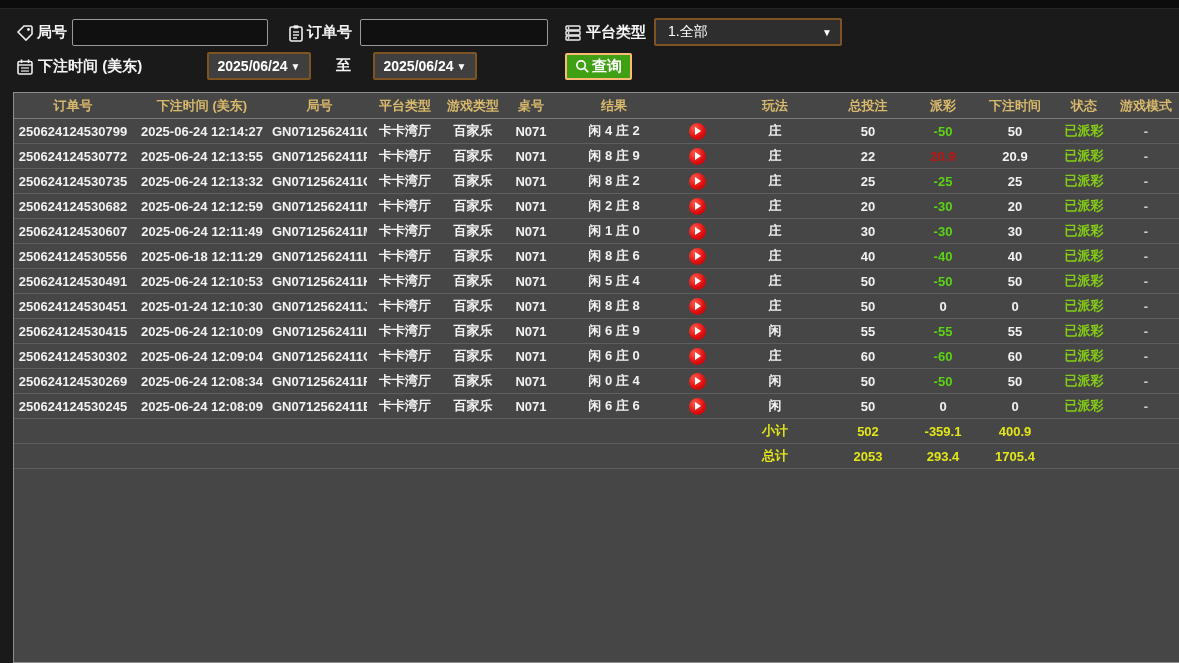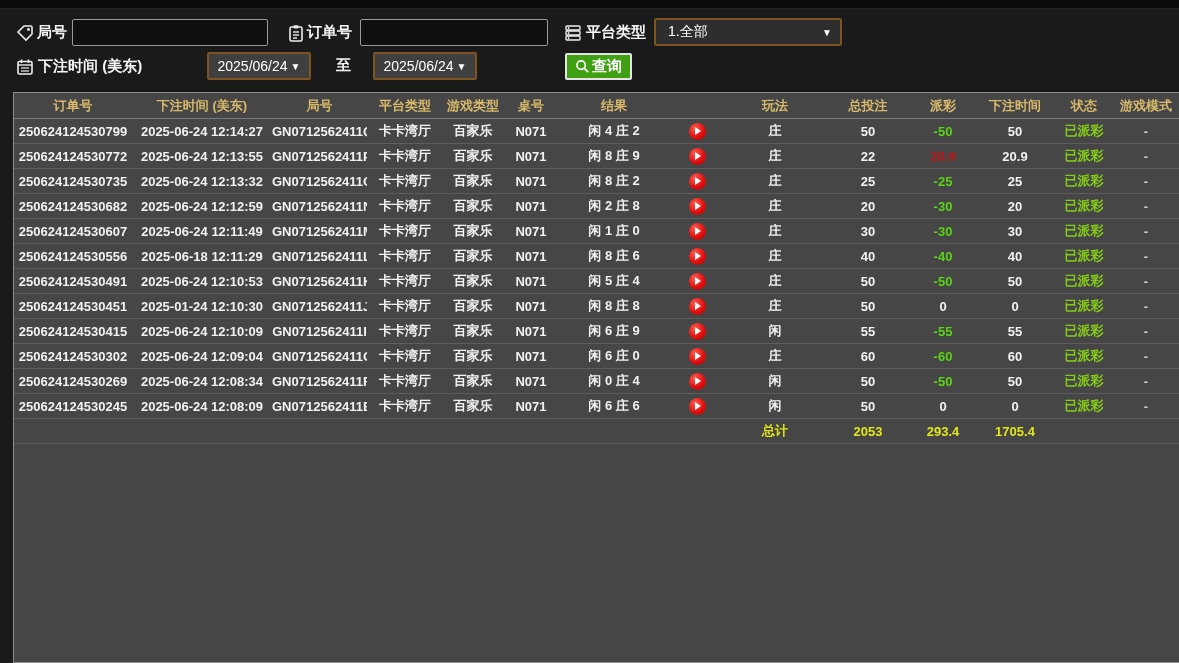--- a/index.html
+++ b/index.html
@@ -14,33 +14,33 @@
   .toolbar{position:absolute;left:0;top:8px;width:1179px;height:84px;}
   .tb-label{position:absolute;color:#f5f5f5;font-weight:bold;font-size:15px;line-height:18px;white-space:nowrap;}
   .tb-icon{position:absolute;width:18px;height:18px;}
   .tb-icon svg{width:18px;height:18px;display:block;}
   .tb-input{
     position:absolute;background:#101010;border:1px solid #9a9a9a;border-radius:2px;
     color:#eee;font-size:13px;padding:0 6px;box-sizing:border-box;height:27px;outline:none;
   }
   .date-box{
     position:absolute;height:28px;background:#3f3f3f;border:2px solid #7d5422;border-radius:2px;
-    color:#fff;font-weight:normal;font-size:14px;display:flex;align-items:center;justify-content:center;
+    color:#fff;font-weight:bold;font-size:14px;display:flex;align-items:center;justify-content:center;
     box-sizing:border-box;cursor:pointer;gap:3px;
   }
   .date-box .caret{font-size:10px;}
   .select-box{
     position:absolute;height:28px;background:#2e2e2e;border:2px solid #7d5422;border-radius:2px;
     color:#fff;font-size:14px;display:flex;align-items:center;box-sizing:border-box;cursor:pointer;
     padding:0 8px;
   }
   .select-box .sel-text{flex:1;text-align:left;}
   .select-box .caret{font-size:10px;color:#fff;}
   .query-btn{
-    position:absolute;height:27px;background:#3ea012;border:2px solid #e5e5e5;border-radius:2px;
+    position:absolute;height:27px;background:#3ea012;border:2px solid #fdba74;border-radius:2px;
     color:#fff;font-weight:bold;font-size:15px;display:flex;align-items:center;justify-content:center;
     box-sizing:border-box;cursor:pointer;gap:2px;padding:0 6px;
   }
   .query-btn svg{width:15px;height:15px;}
   
   .grid-wrap{
     position:absolute;left:13px;top:92px;width:1166px;height:571px;
     background:#464646;border:1px solid #8d8d8d;border-right:none;box-sizing:border-box;
   }
   table.grid{border-collapse:collapse;table-layout:fixed;width:1165px;font-size:13px;font-weight:bold;color:#f2f2f2;}
@@ -416,20 +416,29 @@
     <td>50</td>
     <td class="payout zero">0</td>
     <td>0</td>
     <td class="status">已派彩</td>
     <td class="mode">-</td>
   </tr>
       </tbody>
     <tbody>
       <tr class="sum-row">
         <td colspan="8"></td>
+        <td>小计</td>
+        <td>502</td>
+        <td>-359.1</td>
+        <td>400.9</td>
+        <td></td>
+          <td></td>
+      </tr>
+      <tr class="sum-row">
+        <td colspan="8"></td>
         <td>总计</td>
         <td>2053</td>
         <td>293.4</td>
         <td>1705.4</td>
         <td></td>
           <td></td>
       </tr>
     </tbody>
   </table>
 </div>

